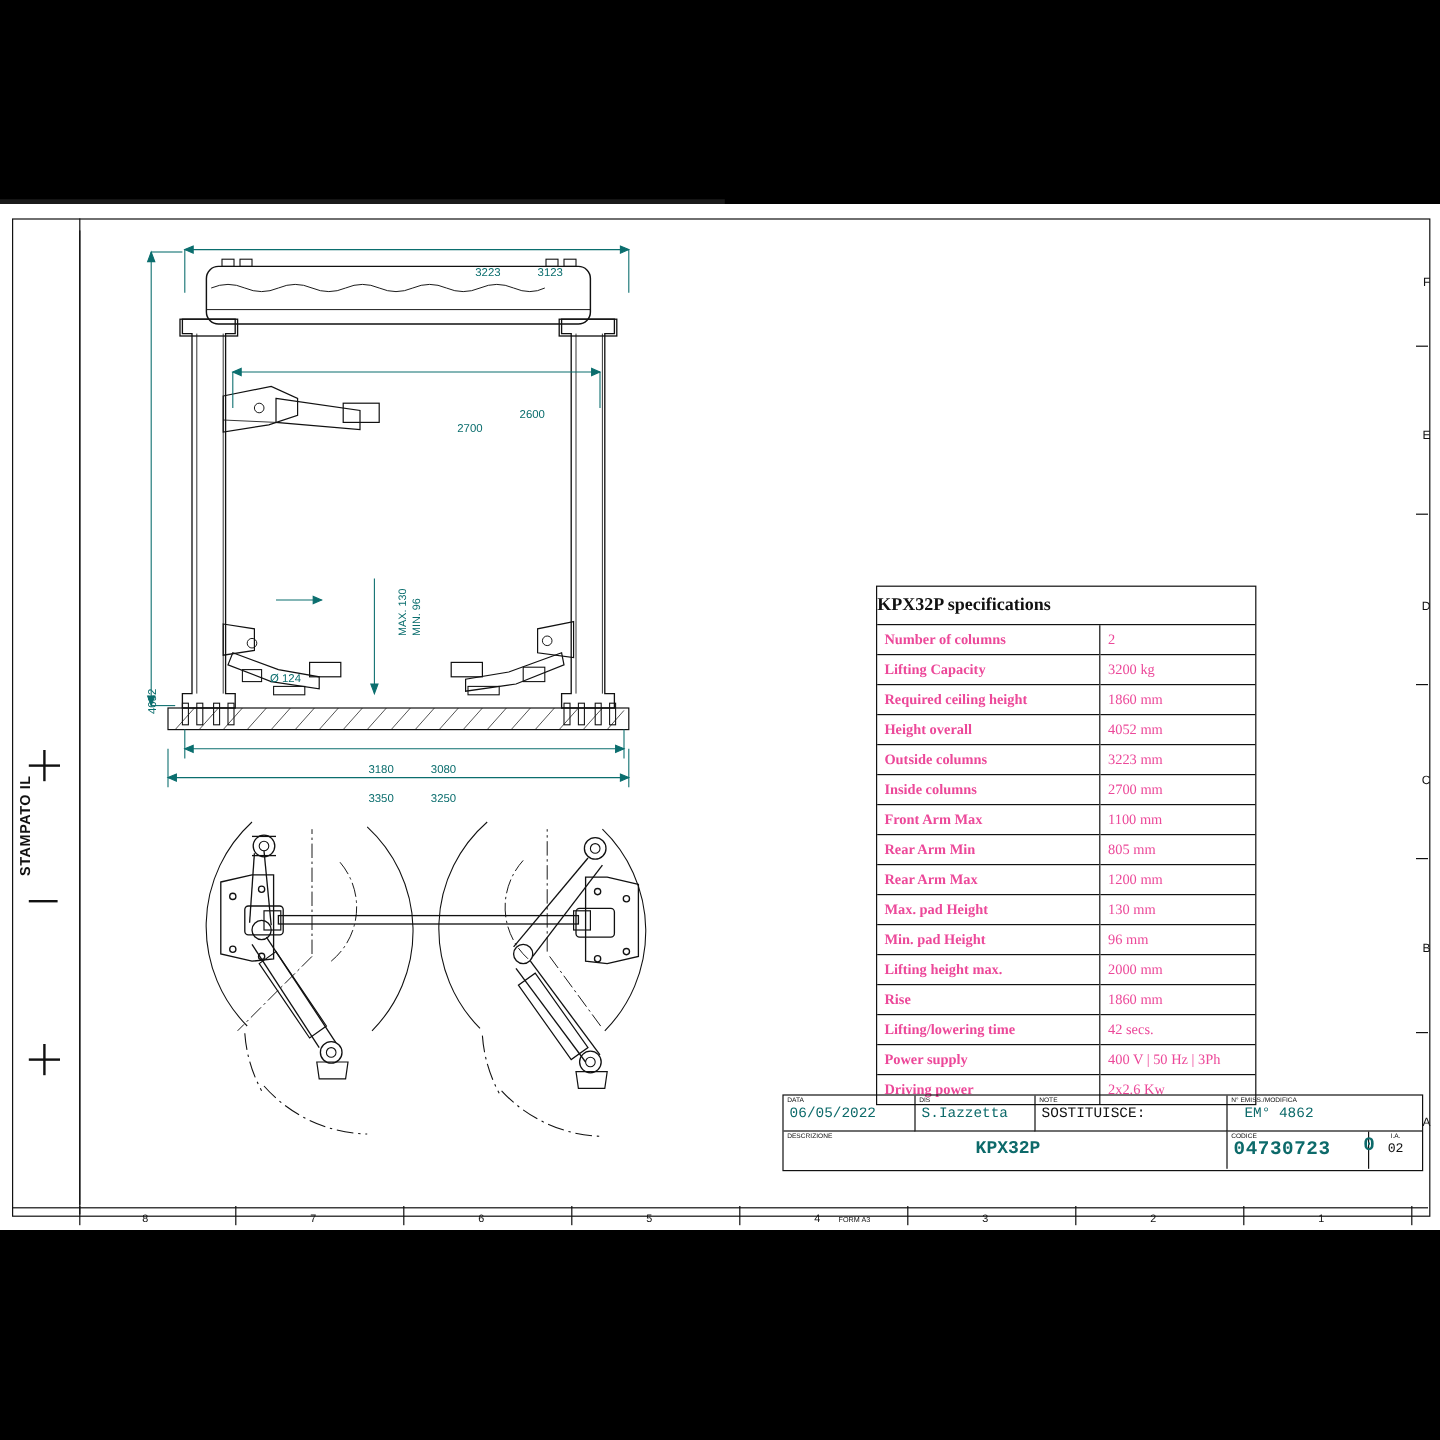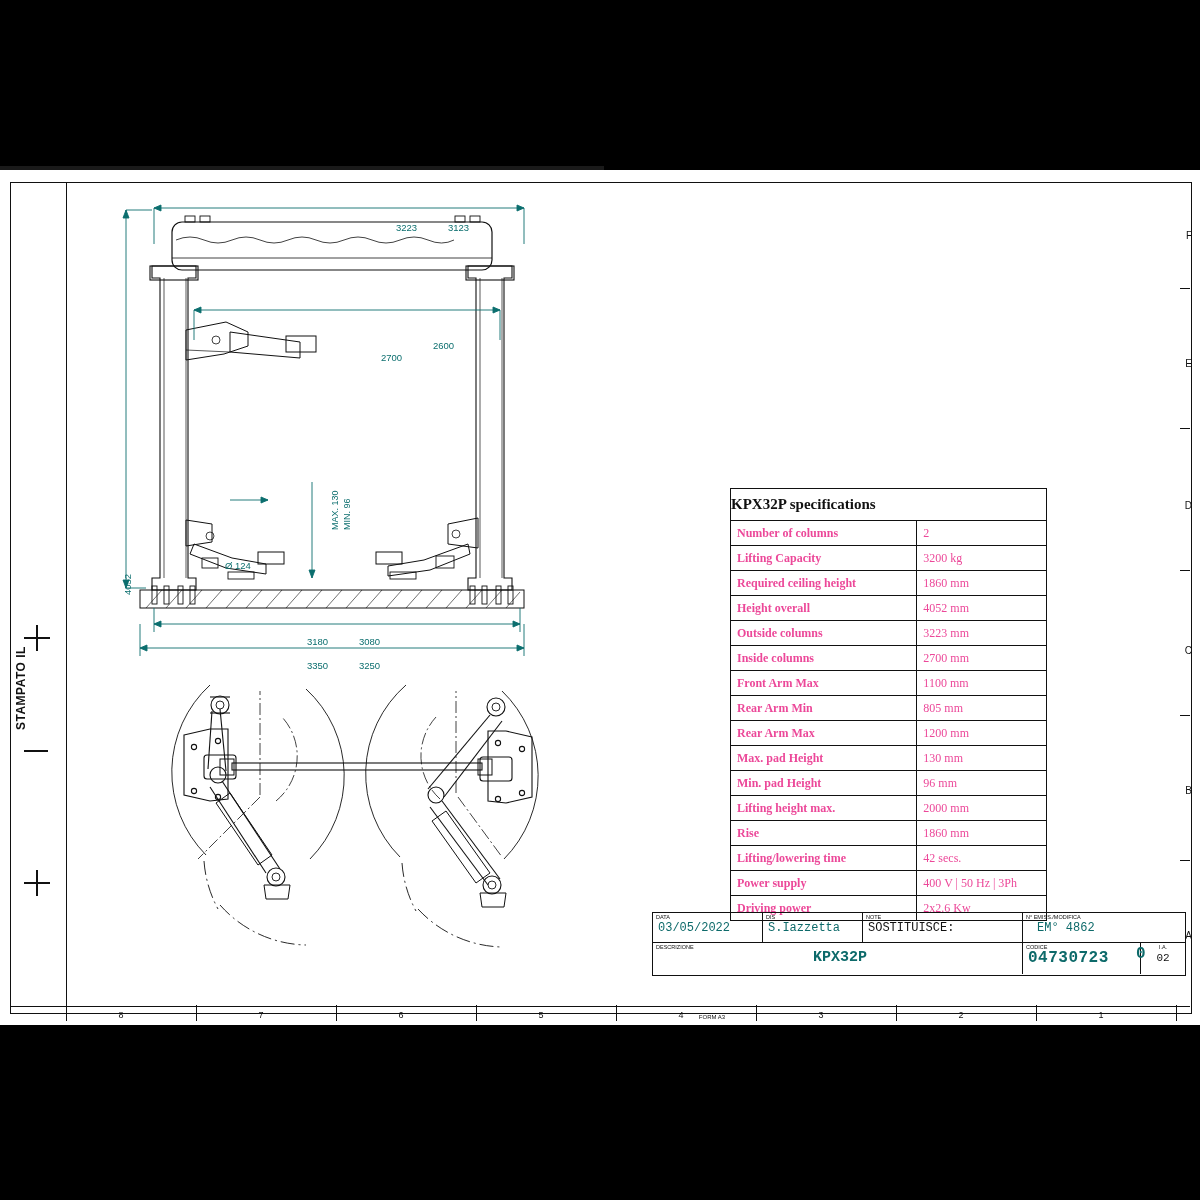--- a/index.html
+++ b/index.html
@@ -359,21 +359,21 @@
             <td>2x2.6 Kw</td>
           </tr>
       </tbody>
     </table>
   </div>
 
   <div id="titleblock">
 
     <div class="cellbox" style="left:0;top:0;width:110px;height:30px;border-right:1px solid #111;border-bottom:1px solid #111;">
       <span class="tb-lbl">DATA</span>
-      <span class="tb-val teal">03/05/2022</span>
+      <span class="tb-val teal">06/05/2022</span>
     </div>
     <div class="cellbox" style="left:110px;top:0;width:100px;height:30px;border-right:1px solid #111;border-bottom:1px solid #111;">
       <span class="tb-lbl">DIS</span>
       <span class="tb-val teal">S.Iazzetta</span>
     </div>
     <div class="cellbox" style="left:210px;top:0;width:160px;height:30px;border-right:1px solid #111;border-bottom:1px solid #111;">
       <span class="tb-lbl">NOTE</span>
       <span class="tb-val">SOSTITUISCE:</span>
     </div>
     <div class="cellbox" style="left:370px;top:0;width:162px;height:30px;border-bottom:1px solid #111;">

